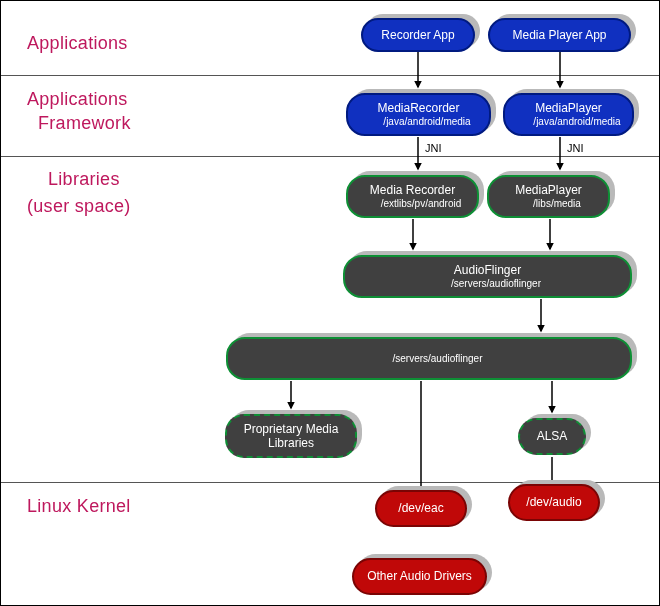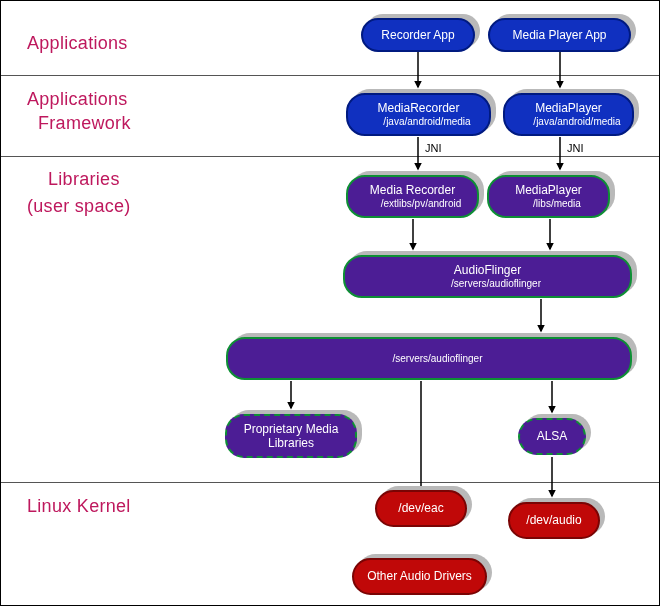--- a/index.html
+++ b/index.html
@@ -32,21 +32,21 @@
     text-align:center;
     color:#ffffff;
     border-radius:19px;
     box-sizing:border-box;
     box-shadow:5px -4px 0 0 #b9b9b9;
     line-height:1.2;
   }
   .node .label   { font-size:12px; }
   .node .sublabel{ font-size:10px;padding-left:17px; }
   .blue  { background:#1030c0; border:2px solid #001a80; }
-  .green { background:#4c1d95; border:2px solid #0e8f35; }
+  .green { background:#404040; border:2px solid #0e8f35; }
   .green.dashed { border:2px dashed #0e8f35; }
   .red   { background:#c00808; border:2px solid #7a0404; }
   .edge-label {
     position:absolute;
     color:#000000;
     font-size:11px;
   }
   #edges {
     position:absolute; left:0; top:0;
     pointer-events:none;
@@ -127,20 +127,20 @@
   <div class="node green dashed" style="left:224px;top:413px;width:132px;height:44px">
     <div class="label">Proprietary Media Libraries</div>
   </div>
   <div class="node green dashed" style="left:517px;top:417px;width:68px;height:37px">
     <div class="label">ALSA</div>
   </div>
 
   <div class="node red" style="left:374px;top:489px;width:92px;height:37px">
     <div class="label">/dev/eac</div>
   </div>
-  <div class="node red" style="left:507px;top:501px;width:92px;height:37px">
+  <div class="node red" style="left:507px;top:483px;width:92px;height:37px">
     <div class="label">/dev/audio</div>
   </div>
   <div class="node red" style="left:351px;top:557px;width:135px;height:37px">
     <div class="label">Other Audio Drivers</div>
   </div>
 
 </div>
 
 </body></html>

